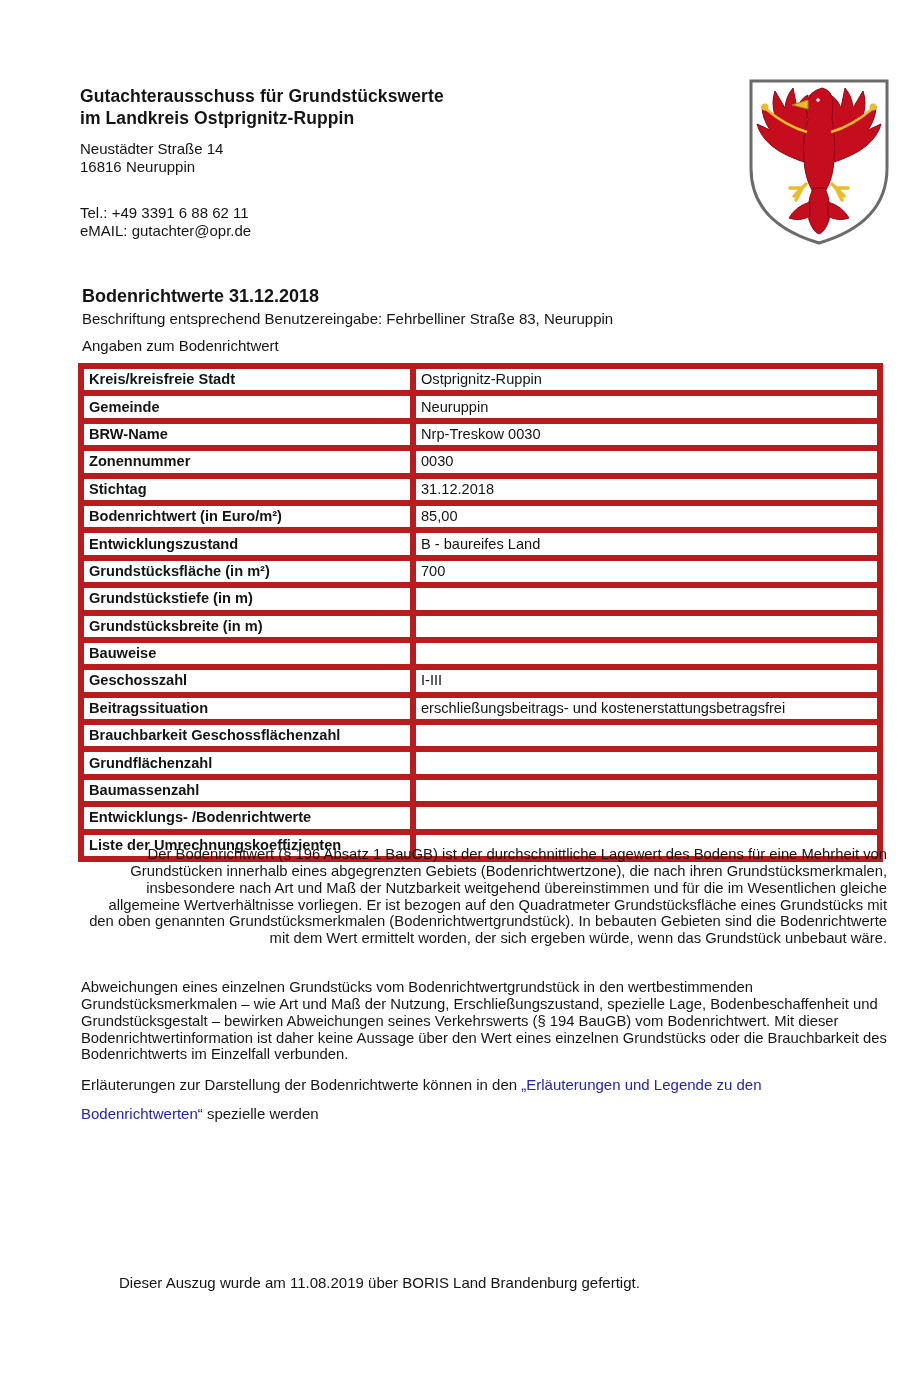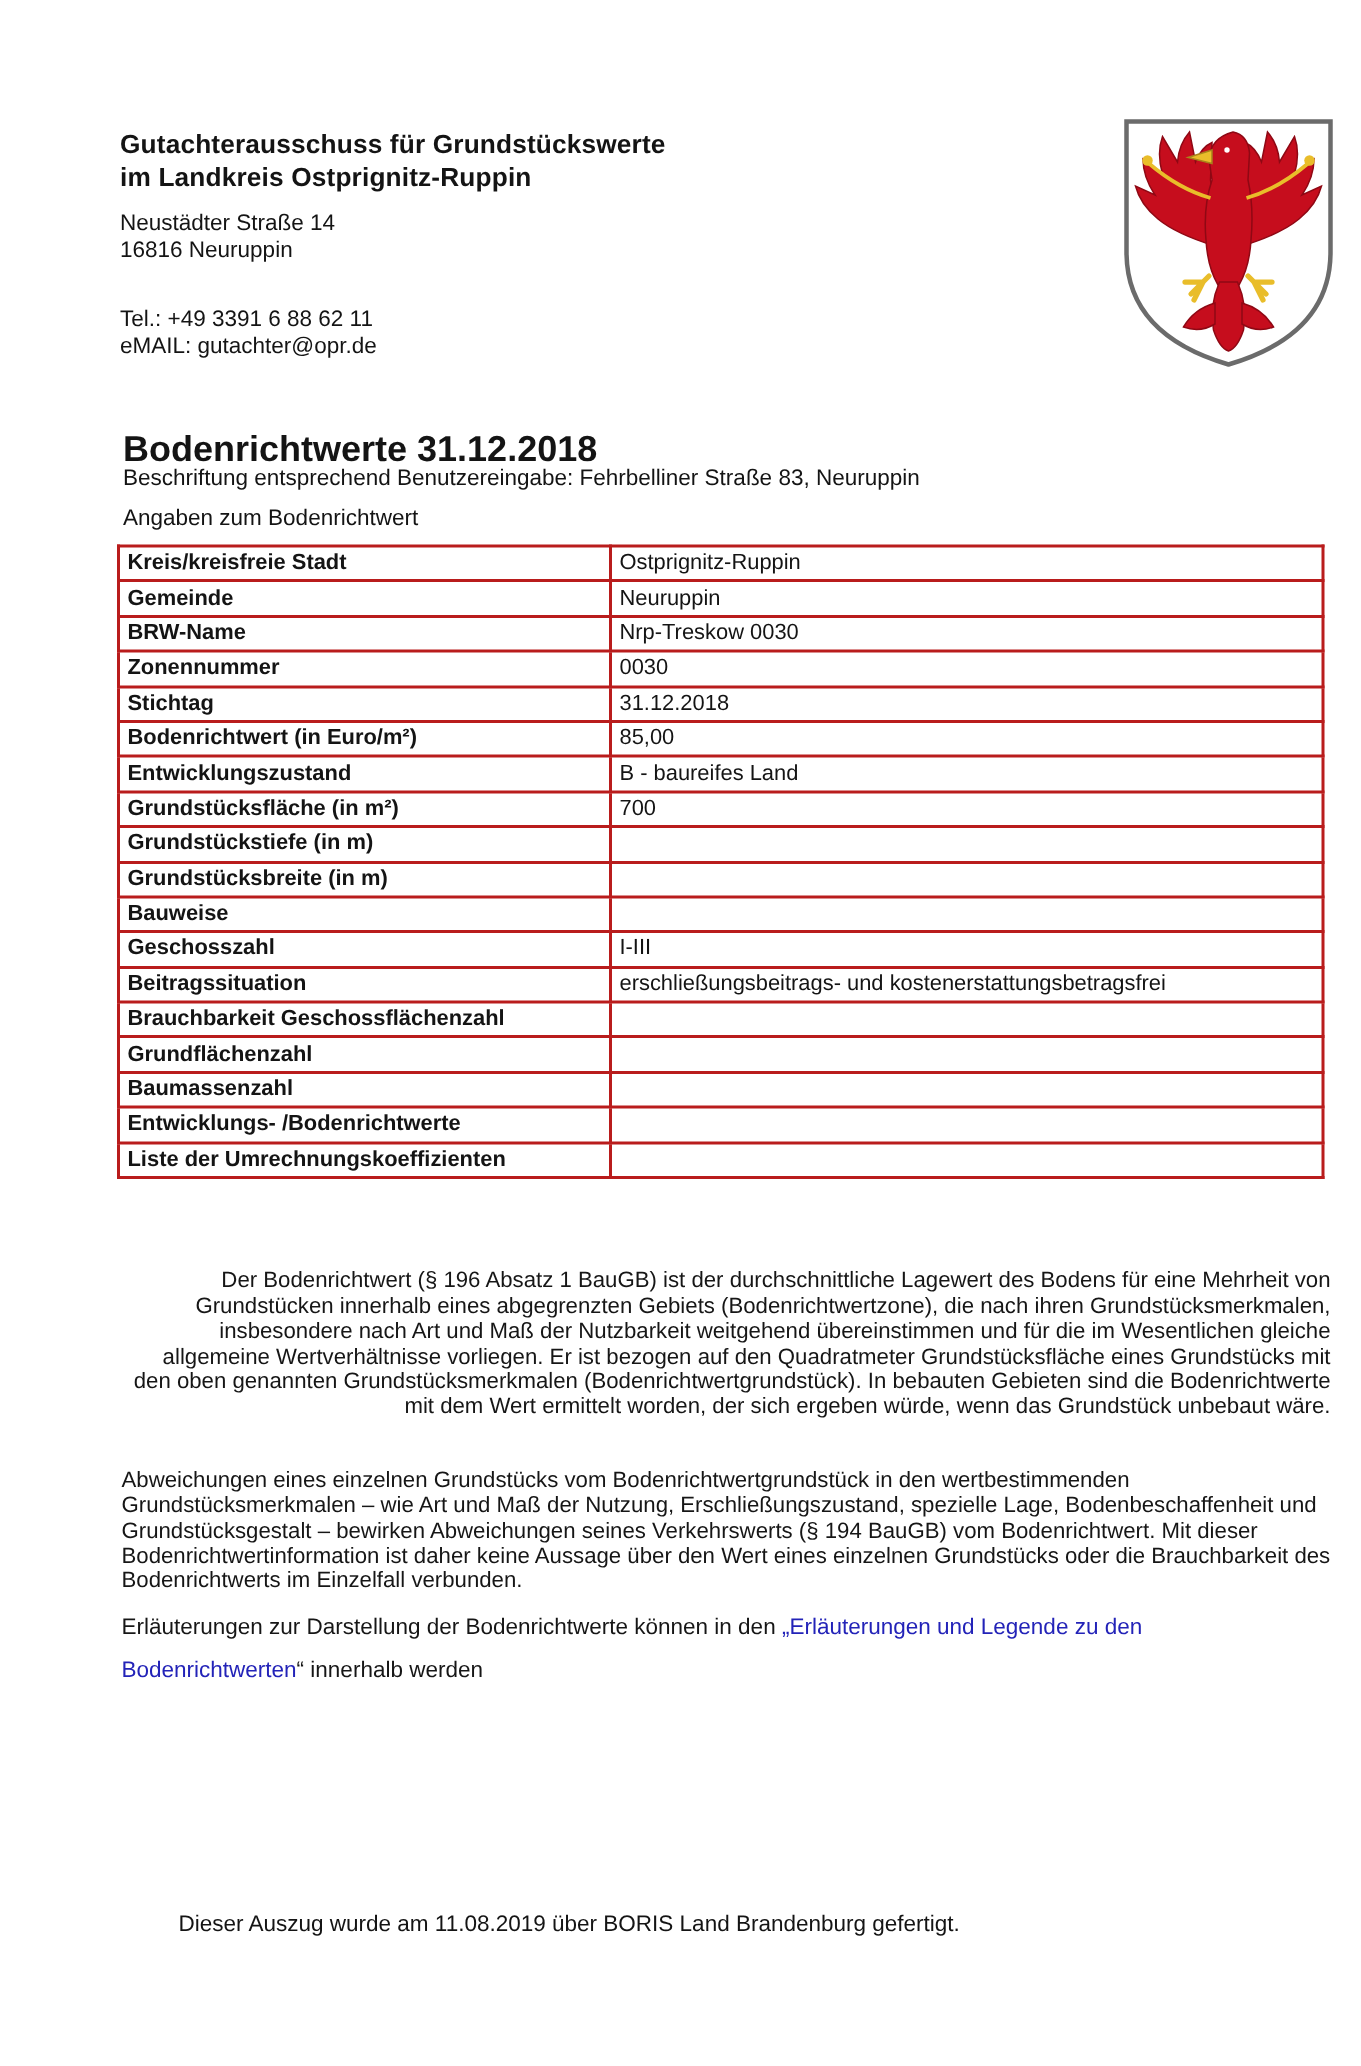--- a/index.html
+++ b/index.html
@@ -18,33 +18,33 @@
   .org-title {
     left: 80px; top: 86px;
     font-size: 17.5px; font-weight: bold; line-height: 21.5px;
     letter-spacing: 0.1px;
   }
   .address-block { left: 80px; top: 140px; font-size: 15px; line-height: 17.5px; }
   .contact-block { left: 80px; top: 204px; font-size: 15px; line-height: 17.5px; }
 
   .crest { left: 744px; top: 76px; width: 150px; height: 172px; }
 
-  .section-title { left: 82px; top: 286px; font-size: 24px; font-weight: bold; }
+  .section-title { left: 82px; top: 286px; font-size: 18px; font-weight: bold; }
   .section-subtitle { left: 82px; top: 310px; font-size: 15px; }
   .table-caption { left: 82px; top: 337px; font-size: 15px; text-align: center; }
 
   table.brw-table {
     position: absolute;
     left: 78px; top: 363px;
     width: 805px;
     border-collapse: collapse;
     table-layout: fixed;
   }
   table.brw-table td {
-    border: 2px solid #b91c1c;
+    border: 6px solid #b91c1c;
     height: 21.4px;
     padding: 0 4px 0 5px;
     font-size: 14.6px;
     line-height: 21px;
     white-space: nowrap;
     overflow: hidden;
     vertical-align: middle;
   }
   table.brw-table td.label { width: 317px; font-weight: bold; }
   table.brw-table td.value { }
@@ -186,17 +186,17 @@
         </tr>
         <tr>
           <td class="label">Liste der Umrechnungskoeffizienten</td>
           <td class="value"></td>
         </tr>
       </tbody>
   </table>
 
   <div class="abs para para-1">Der Bodenrichtwert (§ 196 Absatz 1 BauGB) ist der durchschnittliche Lagewert des Bodens für eine Mehrheit von Grundstücken innerhalb eines abgegrenzten Gebiets (Bodenrichtwertzone), die nach ihren Grundstücksmerkmalen, insbesondere nach Art und Maß der Nutzbarkeit weitgehend übereinstimmen und für die im Wesentlichen gleiche allgemeine Wertverhältnisse vorliegen. Er ist bezogen auf den Quadratmeter Grundstücksfläche eines Grundstücks mit den oben genannten Grundstücksmerkmalen (Bodenrichtwertgrundstück). In bebauten Gebieten sind die Bodenrichtwerte mit dem Wert ermittelt worden, der sich ergeben würde, wenn das Grundstück unbebaut wäre.</div>
   <div class="abs para para-2">Abweichungen eines einzelnen Grundstücks vom Bodenrichtwertgrundstück in den wertbestimmenden Grundstücksmerkmalen – wie Art und Maß der Nutzung, Erschließungszustand, spezielle Lage, Bodenbeschaffenheit und Grundstücksgestalt – bewirken Abweichungen seines Verkehrswerts (§ 194 BauGB) vom Bodenrichtwert. Mit dieser Bodenrichtwertinformation ist daher keine Aussage über den Wert eines einzelnen Grundstücks oder die Brauchbarkeit des Bodenrichtwerts im Einzelfall verbunden.</div>
-  <div class="abs para para-3"><span>Erläuterungen zur Darstellung der Bodenrichtwerte können in den </span><a class="doc-link">„Erläuterungen und Legende zu den Bodenrichtwerten</a><span>“ innerhalb werden</span></div>
+  <div class="abs para para-3"><span>Erläuterungen zur Darstellung der Bodenrichtwerte können in den </span><a class="doc-link">„Erläuterungen und Legende zu den Bodenrichtwerten</a><span>“ spezielle werden</span></div>
 
   <div class="abs footer-line">Dieser Auszug wurde am 11.08.2019 über BORIS Land Brandenburg gefertigt.</div>
 
 </div>
 
 </body></html>

